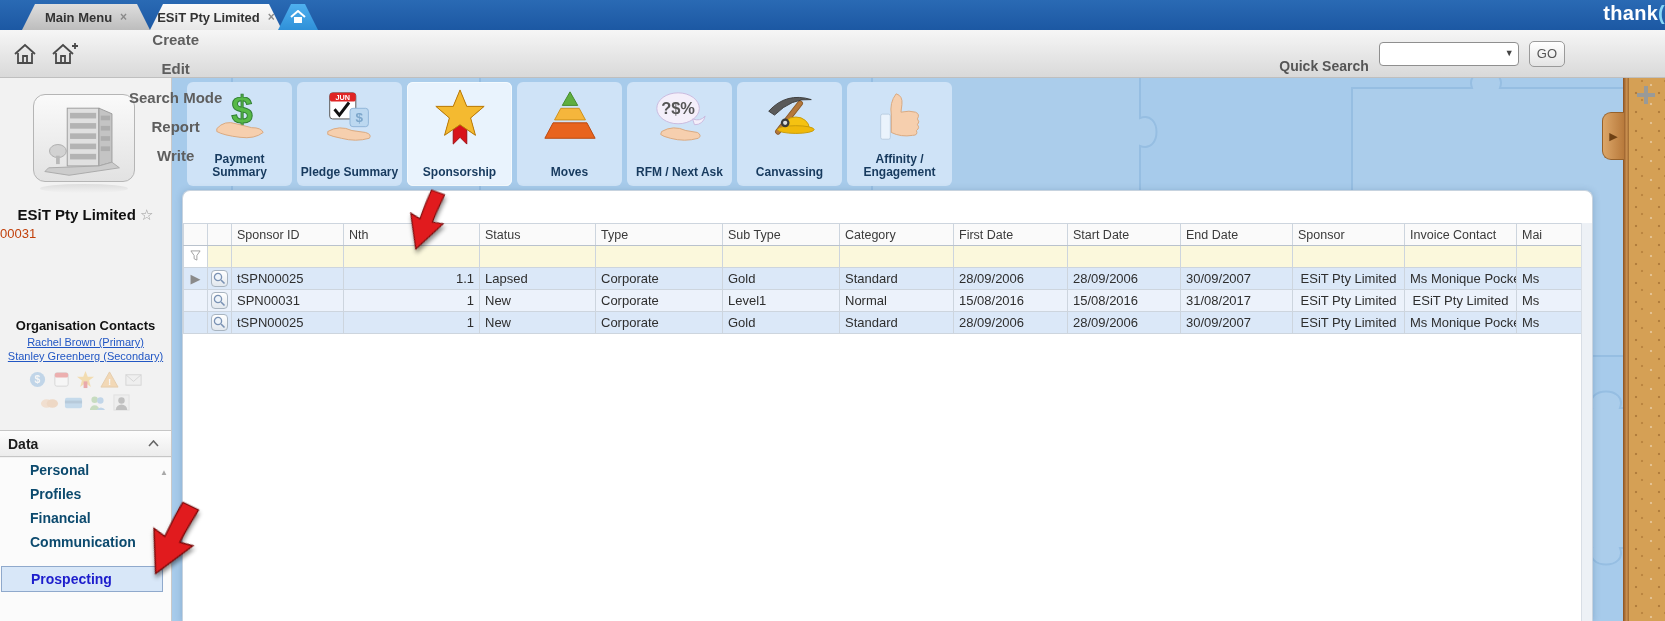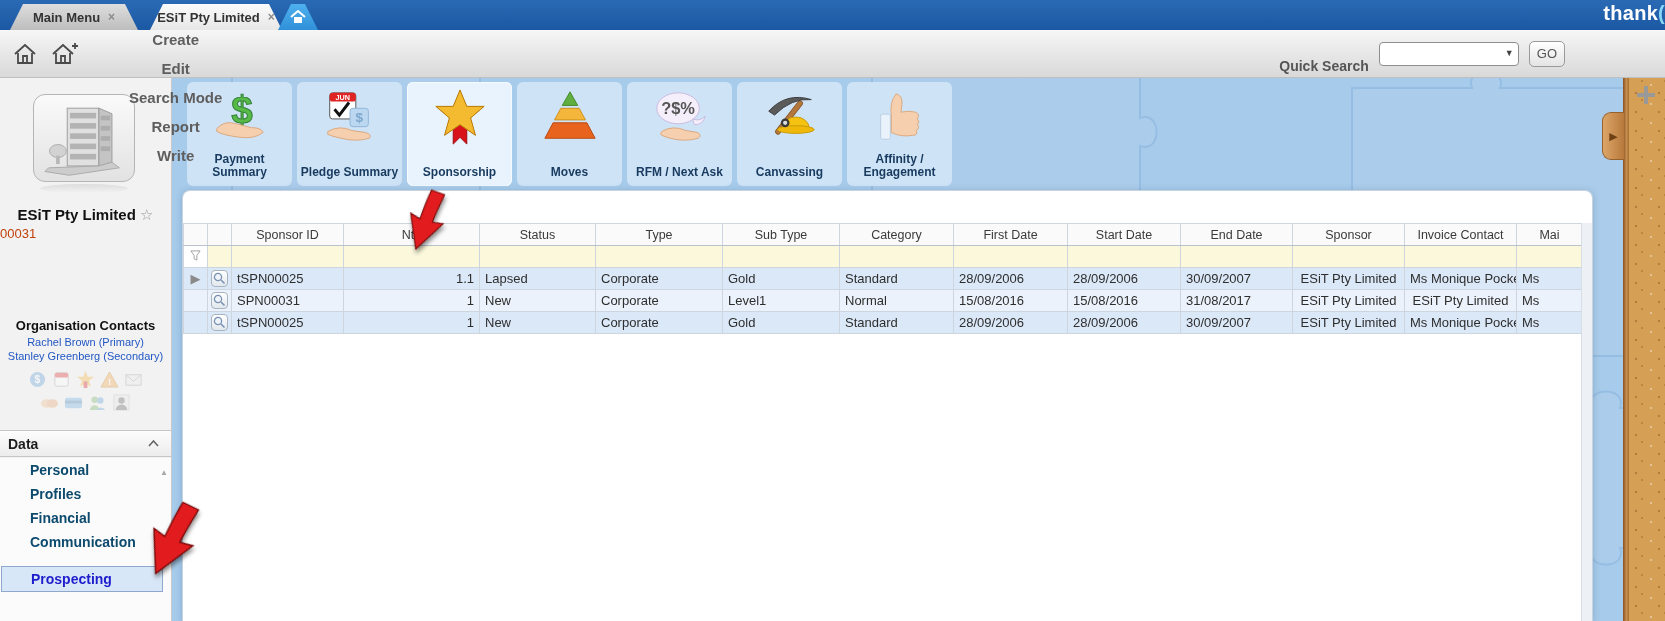--- a/index.html
+++ b/index.html
@@ -6,21 +6,21 @@
   html,body { width:1665px; height:621px; overflow:hidden;
     font-family:"Liberation Sans", sans-serif; background:#e9e9e9; }
   #app { position:relative; width:1665px; height:621px; }
 
   
   .topbar { position:absolute; top:0; left:0; right:0; height:30px;
     background:linear-gradient(180deg,#2a6ab4,#1c58a3); z-index:5; }
   .tab { position:absolute; bottom:0; height:26px; display:flex; align-items:center;
     justify-content:center; gap:8px; font-size:13px; font-weight:bold; color:#333;
     clip-path:polygon(13px 0, calc(100% - 13px) 0, 100% 100%, 0 100%); cursor:default; }
-  .tab-gray { left:10px; width:128px; background:linear-gradient(#dedede,#bdbdbd); }
+  .tab-gray { left:22px; width:128px; background:linear-gradient(#dedede,#bdbdbd); }
   .tab-active { left:150px; width:132px; background:linear-gradient(#fbfbfb,#e7e7e7); }
   .tab-home { left:278px; width:40px; background:linear-gradient(#4fb0ef,#2f90d8); }
   .tab .x { font-size:12px; font-weight:bold; color:#8a8a8a; cursor:pointer; }
   .logo { position:absolute; right:-7px; top:2px; font-size:20px; font-weight:bold;
     color:#fff; letter-spacing:.3px; }
   .logo .mark { color:#86d7f7; font-weight:bold; }
 
   
   .menubar { position:absolute; top:30px; left:0; right:0; height:48px;
     background:linear-gradient(#f6f6f6,#d9d9d9); border-bottom:1px solid #bfbfbf;
@@ -49,21 +49,21 @@
     background:linear-gradient(#d4d4d4,transparent); border-radius:50%; opacity:.7; }
   .org-name { position:absolute; top:128px; width:100%; text-align:center;
     font-size:15px; font-weight:bold; color:#111; }
   .org-name .fav { font-weight:normal; color:#9a9a9a; font-size:15px; cursor:pointer; }
   .org-id { position:absolute; top:148px; width:100%; text-align:left; font-size:13px; color:#c2410c; }
   .org-addr { position:absolute; top:166px; width:100%; text-align:center;
     font-size:12px; color:#222; line-height:15px; }
   .contacts-title { position:absolute; top:240px; width:100%; text-align:center;
     font-size:13px; font-weight:bold; color:#111; }
   .contact-link { position:absolute; width:100%; text-align:center; font-size:11px;
-    color:#2257c4; cursor:pointer; }
+    color:#2257c4; text-decoration:underline; cursor:pointer; }
   .mini-icons { position:absolute; top:292px; left:0; width:100%; opacity:.32; }
   .mini-row { display:flex; justify-content:center; gap:5px; margin-bottom:4px; }
   .mini-row svg { width:19px; height:19px; }
   .data-hdr { position:absolute; top:352px; left:0; right:0; height:27px;
     background:linear-gradient(#fdfdfd,#ececec); border-top:1px solid #c6c6c6;
     border-bottom:1px solid #c6c6c6; display:flex; align-items:center; cursor:pointer; }
   .data-hdr span { font-size:14px; font-weight:bold; color:#1d1d1d; margin-left:8px; }
   .data-hdr svg { margin-left:auto; margin-right:12px; }
   .navlist { position:absolute; top:380px; left:0; right:0; bottom:0; background:#fbfbfb; }
   .nav-scroll-up { position:absolute; top:10px; right:3px; font-size:8px; color:#a8a8a8; cursor:pointer; }
@@ -91,21 +91,21 @@
     border-radius:8px 8px 0 0; box-shadow:0 1px 7px rgba(40,70,110,.25); }
   .panel-head { position:relative; height:32px; }
   .panel-title { position:absolute; left:23px; top:7px; font-size:18px; color:#8c8c8c; }
   .panel-tools { position:absolute; right:14px; top:7px; display:flex; gap:12px; }
   .panel-tools svg { cursor:pointer; }
 
   table.grid { position:absolute; left:0; top:32px; width:1399px;
     border-collapse:collapse; table-layout:fixed; }
   .grid th, .grid td { height:22px; padding:0 5px; font-size:12.5px; color:#2e2e2e;
     border:1px solid #cdd5de; overflow:hidden; white-space:nowrap; text-align:left; font-weight:normal; }
-  .grid th { background:#fafafa; color:#3a3a3a; border-bottom:1px solid #b9c2cd; cursor:pointer;text-align:center; }
+  .grid th { background:#fafafa; color:#3a3a3a; border-bottom:1px solid #b9c2cd; cursor:pointer; }
   .grid tr.filter td { background:#fbf8dc; cursor:text; }
   .grid tr.filter td.c-ind { background:#fff; }
   .grid tr.r-odd td { background:#dbe8f8; font-size:13px; }
   .grid tr.r-even td { background:#ecf2fb; font-size:13px; }
   .grid td.al-r { text-align:right; }
   .grid td.al-c { text-align:center; }
   .grid .c-ind { padding:0; text-align:center; color:#8a8a8a; font-size:9px; }
   .grid .c-mag { padding:0; text-align:center; }
   .mag-btn { display:inline-block; width:17px; height:17px; margin-top:2px;
     background:linear-gradient(#ffffff,#e2e8ee); border:1px solid #a8b4c0; border-radius:4px; cursor:pointer; }

